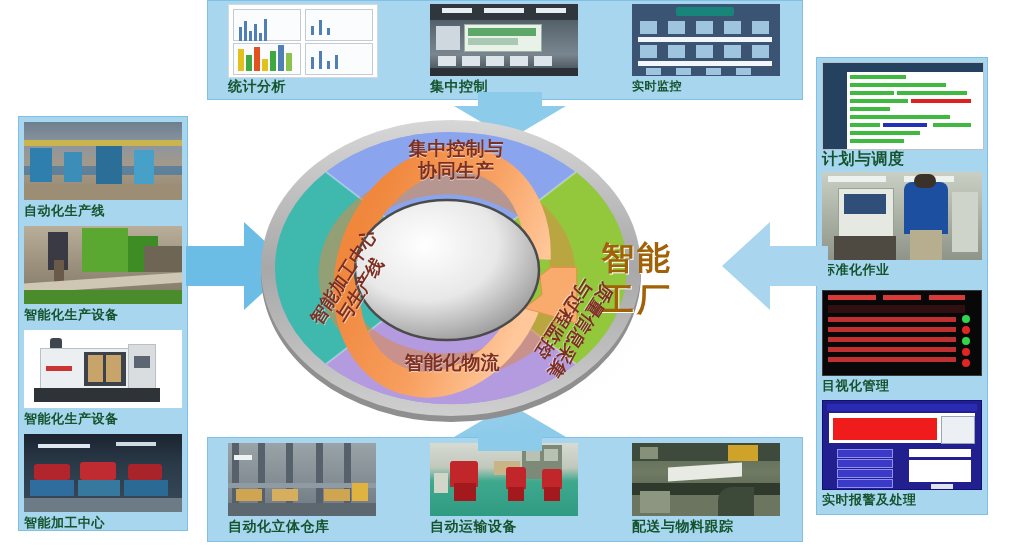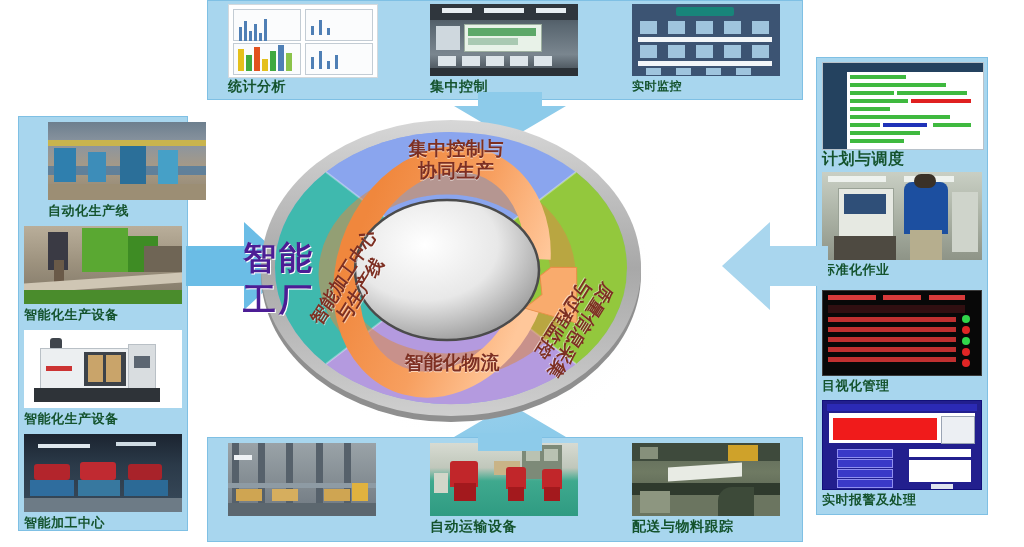--- a/index.html
+++ b/index.html
@@ -14,39 +14,39 @@
   .cap{position:absolute;left:0;width:100%;text-align:left;color:#14532d;
        font-weight:bold;letter-spacing:.5px;white-space:nowrap;}
 
   
   .arrow{position:absolute;}
 
   
   #donut-wrap{position:absolute;left:243px;top:108px;width:430px;height:325px;}
 
   
-  .center-text{position:absolute;left:0;width:100%;text-align:left;
-      font-weight:bold;color:#4c1d95;text-shadow:1px 1px 0 #fff;}
+  .center-text{position:absolute;left:0;width:100%;text-align:right;
+      font-weight:bold;color:#a16207;text-shadow:1px 1px 0 #fff;}
 
   
   .qlabel{position:absolute;color:#7d2f22;font-weight:bold;text-align:center;
           line-height:1.15;white-space:nowrap;
           text-shadow:0 1px 0 rgba(255,255,255,.55);}
 
   
   .art{position:absolute;left:0;top:0;right:0;bottom:0;}
   .bar{position:absolute;bottom:0;}
   .ln{position:absolute;}
 </style>
 </head>
 <body>
 
 <div class="panel" style="left:18px;top:116px;width:170px;height:415px;"></div>
 
-<div class="cell" style="left:24px;top:122px;width:158px;height:100px;margin-left:24px;">
+<div class="cell" style="left:24px;top:122px;width:158px;height:100px;">
   <div class="thumb" style="height:78px;">
     <div class="art" style="background:linear-gradient(#6d7f8e 0%,#8b95a0 28%,#a89a84 60%,#8f8572 100%);">
       <div class="ln" style="left:0;top:18px;width:100%;height:6px;background:#c9b44d;"></div>
       <div class="ln" style="left:0;top:44px;width:100%;height:9px;background:#4f7ba0;opacity:.8;"></div>
       <div class="ln" style="left:6px;top:26px;width:22px;height:34px;background:#2f7fae;"></div>
       <div class="ln" style="left:40px;top:30px;width:18px;height:30px;background:#3d8db9;"></div>
       <div class="ln" style="left:72px;top:24px;width:26px;height:40px;background:#2b6f99;"></div>
       <div class="ln" style="left:110px;top:28px;width:20px;height:34px;background:#46a0c7;"></div>
       <div class="ln" style="left:0;top:62px;width:100%;height:16px;background:#9c8e74;"></div>
     </div>
@@ -279,20 +279,21 @@
       <div class="ln" style="left:116px;top:0;width:7px;height:73px;background:#56616b;"></div>
       <div class="ln" style="left:0;top:40px;width:100%;height:5px;background:#8e9ba4;"></div>
       <div class="ln" style="left:8px;top:46px;width:26px;height:12px;background:#cfa552;"></div>
       <div class="ln" style="left:44px;top:46px;width:26px;height:12px;background:#d6ae5e;"></div>
       <div class="ln" style="left:96px;top:46px;width:26px;height:12px;background:#cfa552;"></div>
       <div class="ln" style="left:124px;top:40px;width:16px;height:18px;background:#e0b23f;"></div>
       <div class="ln" style="left:0;top:60px;width:100%;height:13px;background:#5c676f;"></div>
       <div class="ln" style="left:6px;top:12px;width:18px;height:5px;background:#eef2f5;"></div>
     </div>
   </div>
+  <div class="cap" style="top:75px;font-size:14px;">自动化立体仓库</div>
 </div>
 
 <div class="cell" style="left:430px;top:443px;width:148px;height:96px;">
   <div class="thumb" style="height:73px;">
     <div class="art" style="background:linear-gradient(#d7dbd2 0%,#c0c7bb 34%,#3fa98e 52%,#2f9b82 100%);">
       <div class="ln" style="left:92px;top:2px;width:40px;height:34px;background:#7d8a78;"></div>
       <div class="ln" style="left:96px;top:6px;width:14px;height:12px;background:#b9c2b2;"></div>
       <div class="ln" style="left:114px;top:6px;width:14px;height:12px;background:#b9c2b2;"></div>
       <div class="ln" style="left:64px;top:18px;width:26px;height:14px;background:#c9b487;"></div>
       <div class="ln" style="left:20px;top:18px;width:28px;height:26px;background:#c1262a;border-radius:3px 3px 0 0;"></div>

